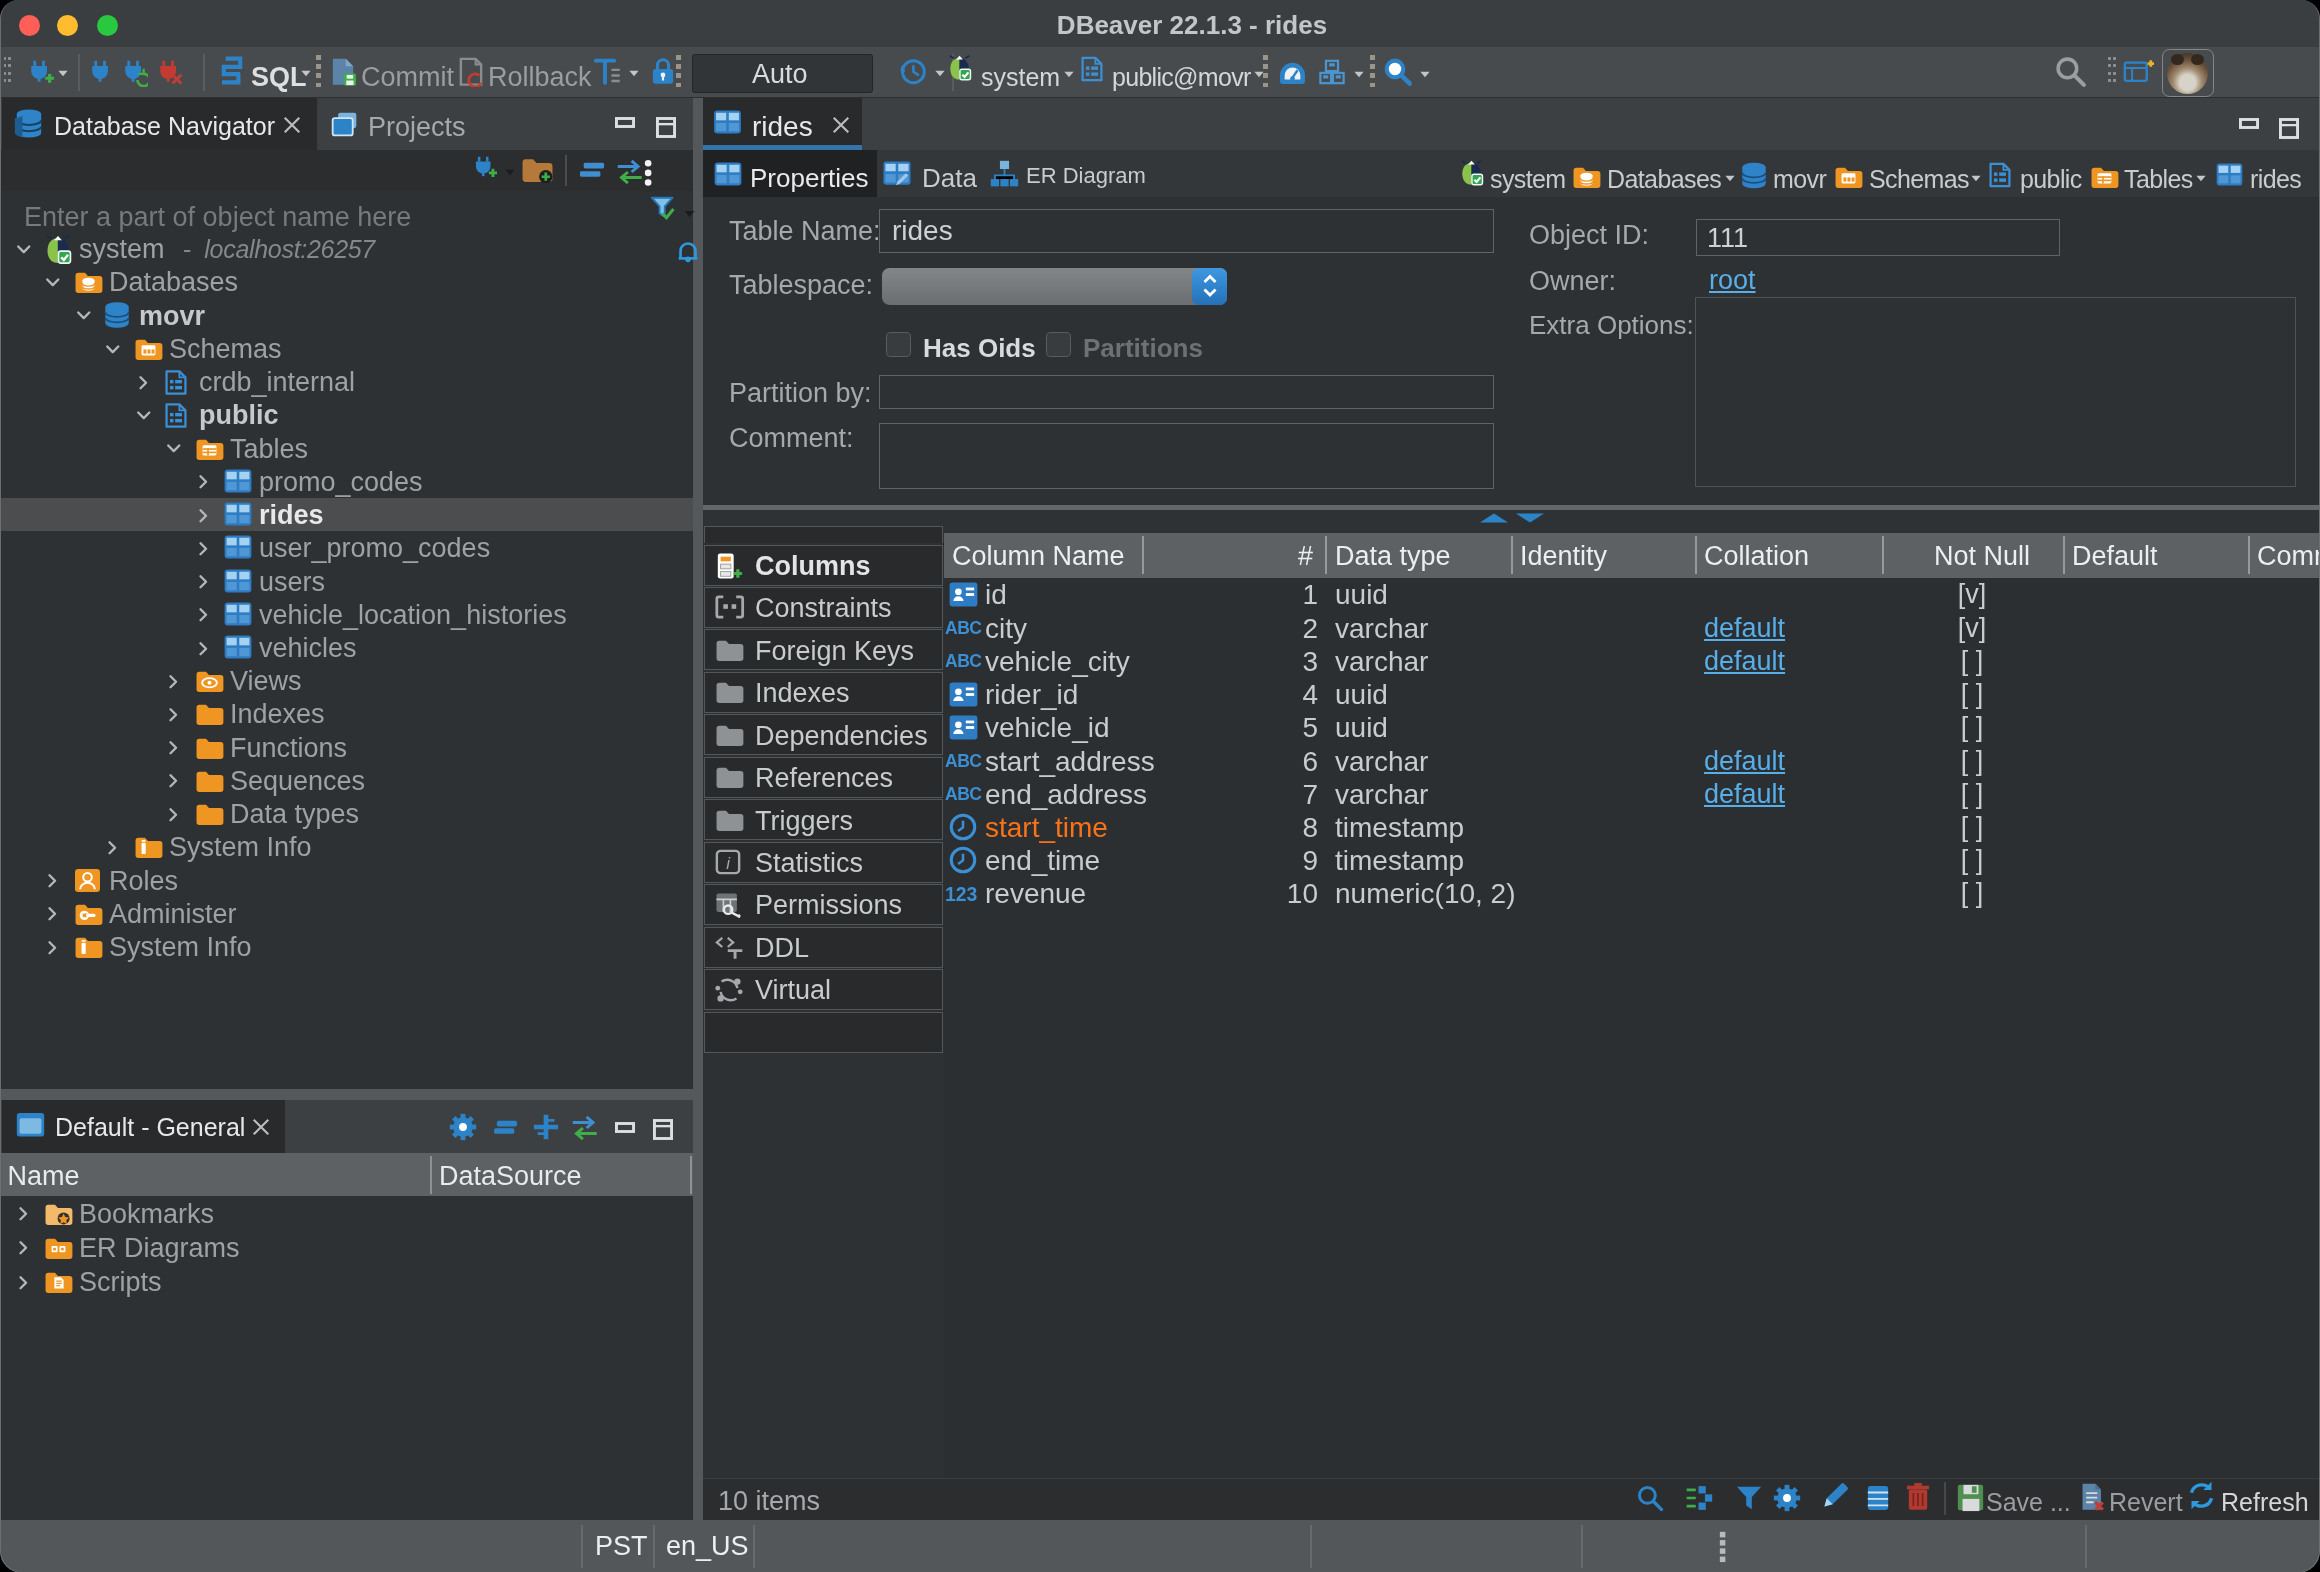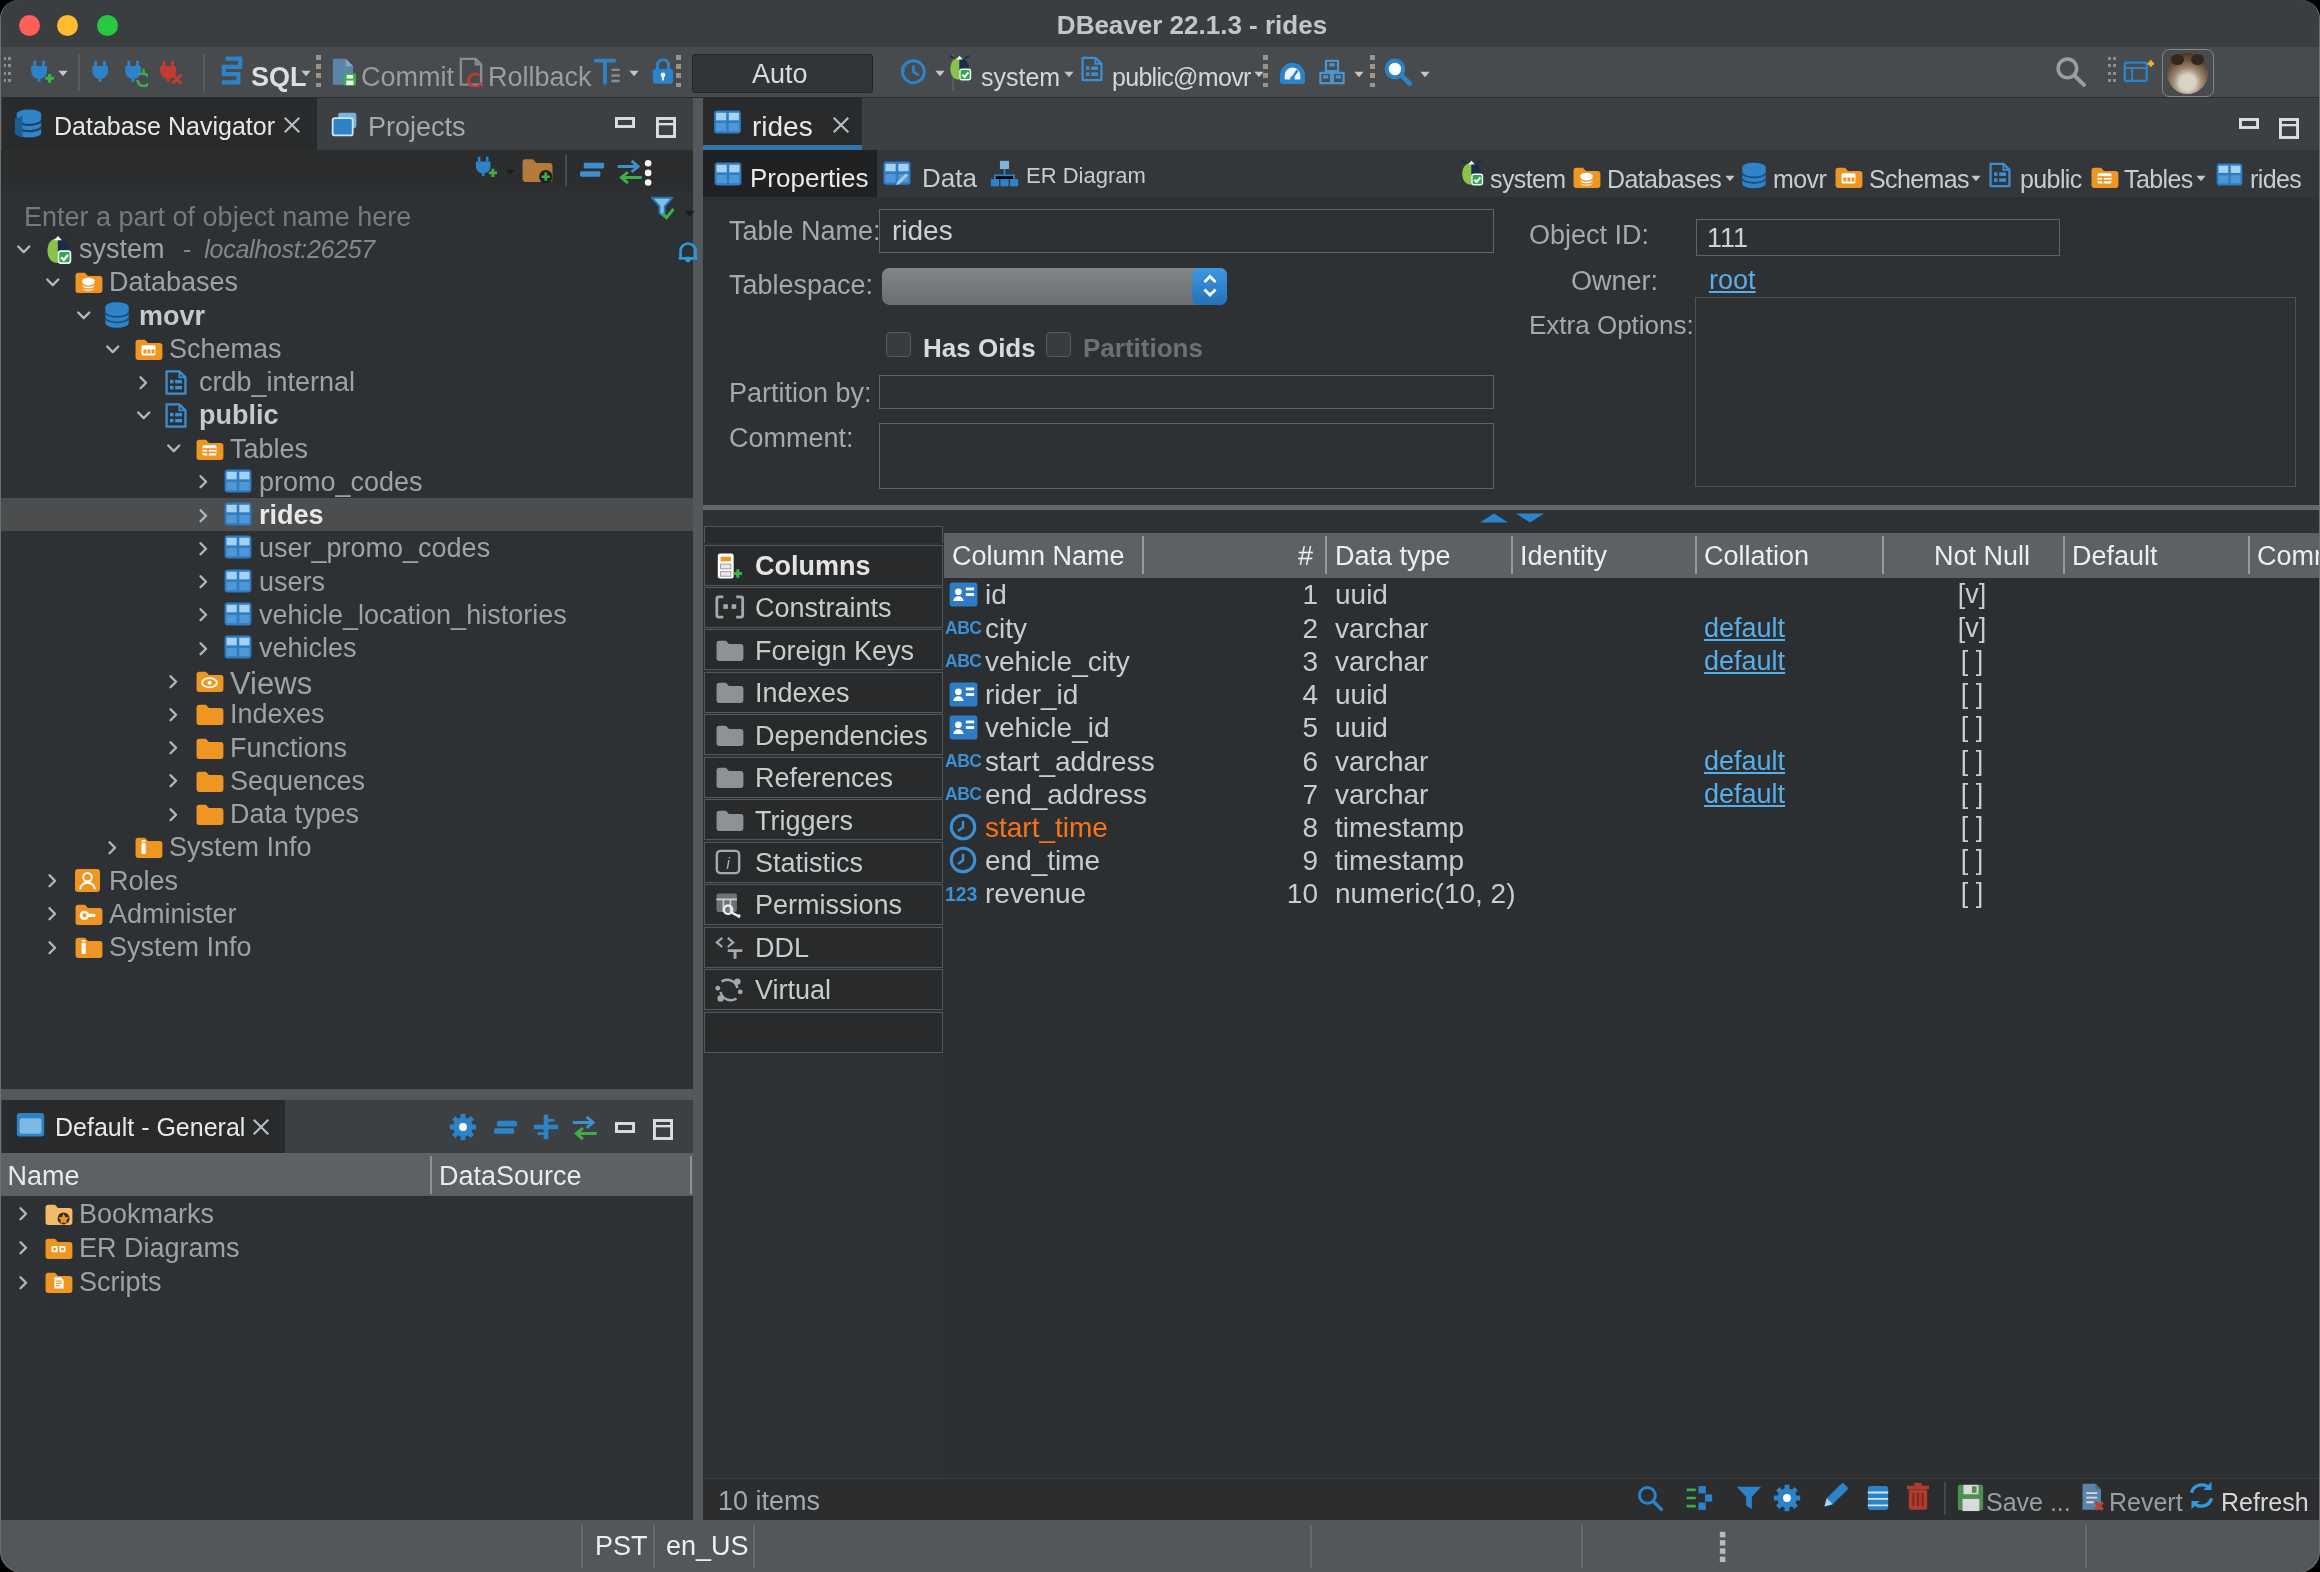--- a/index.html
+++ b/index.html
@@ -364,21 +364,21 @@
     </svg>
     <div style="position:absolute;left:259px;top:635px;font-size:27px;color:#9fa2a4;font-weight:400;white-space:nowrap;line-height:1;">vehicles</div>
 <svg style="position:absolute;left:165px;top:673px;" width="17.5" height="17.5" viewBox="0 0 19 19">
       <path d="M6 3.5 L12 9.5 L6 15.5" fill="none" stroke="#b4b7b9" stroke-width="2.6" stroke-linecap="round" stroke-linejoin="round"></path>
     </svg>
     <svg style="position:absolute;left:195px;top:668px;" width="29" height="25" viewBox="0 0 31 27">
       <path d="M1.5,7 a3,3 0 0 1 3,-3 h7.2 l3.2,3.6 h12.6 a3,3 0 0 1 3,3 v12.4 a3,3 0 0 1 -3,3 h-23 a3,3 0 0 1 -3,-3 z" fill="#ee9522"></path>
       <ellipse cx="15.5" cy="16" rx="8" ry="5" fill="none" stroke="#fff" stroke-width="2"></ellipse>
       <circle cx="15.5" cy="16" r="2.2" fill="#fff"></circle>
     </svg>
-    <div style="position:absolute;left:230px;top:668px;font-size:31px;color:#9fa2a4;font-weight:400;white-space:nowrap;line-height:1;">Views</div>
+    <div style="position:absolute;left:230px;top:668px;font-size:27px;color:#9fa2a4;font-weight:400;white-space:nowrap;line-height:1;">Views</div>
 <svg style="position:absolute;left:165px;top:706px;" width="17.5" height="17.5" viewBox="0 0 19 19">
       <path d="M6 3.5 L12 9.5 L6 15.5" fill="none" stroke="#b4b7b9" stroke-width="2.6" stroke-linecap="round" stroke-linejoin="round"></path>
     </svg>
     <svg style="position:absolute;left:195px;top:701px;" width="29" height="25" viewBox="0 0 31 27">
       <path d="M1.5,7 a3,3 0 0 1 3,-3 h7.2 l3.2,3.6 h12.6 a3,3 0 0 1 3,3 v12.4 a3,3 0 0 1 -3,3 h-23 a3,3 0 0 1 -3,-3 z" fill="#ee9522"></path>
     </svg>
     <div style="position:absolute;left:230px;top:701px;font-size:27px;color:#9fa2a4;font-weight:400;white-space:nowrap;line-height:1;">Indexes</div>
 <svg style="position:absolute;left:165px;top:739px;" width="17.5" height="17.5" viewBox="0 0 19 19">
       <path d="M6 3.5 L12 9.5 L6 15.5" fill="none" stroke="#b4b7b9" stroke-width="2.6" stroke-linecap="round" stroke-linejoin="round"></path>
     </svg>
@@ -639,21 +639,21 @@
 <div style="position:absolute;left:1529px;top:222px;font-size:27px;color:#a6a9ab;font-weight:400;white-space:nowrap;line-height:1;">Object ID:</div>
 <div style="position:absolute;left:1696px;top:219px;width:364px;height:37px;border:1.8px solid #606365;"></div>
 <div style="position:absolute;left:1707px;top:225px;font-size:27px;color:#ced1d3;font-weight:400;white-space:nowrap;line-height:1;">111</div>
 <div style="position:absolute;left:729px;top:272px;font-size:27px;color:#a6a9ab;font-weight:400;white-space:nowrap;line-height:1;">Tablespace:</div>
 <div style="position:absolute;left:882px;top:268px;width:345px;height:37px;background:linear-gradient(#838687,#6b6e70);border-radius:7.4px;"></div>
 <div style="position:absolute;left:1192px;top:268px;width:35px;height:37px;background:linear-gradient(#3f98e0,#2471b8);border-radius:6.5px;"></div>
 <svg style="position:absolute;left:1196px;top:271px;" width="28" height="29.5" viewBox="0 0 30 32">
       <path d="M9 12 l6 -6 6 6" fill="none" stroke="#fff" stroke-width="3"></path>
       <path d="M9 20 l6 6 6 -6" fill="none" stroke="#fff" stroke-width="3"></path>
     </svg>
-<div style="position:absolute;left:1529px;top:268px;font-size:27px;color:#a6a9ab;font-weight:400;white-space:nowrap;line-height:1;margin-left:42px;">Owner:</div>
+<div style="position:absolute;left:1529px;top:268px;font-size:27px;color:#a6a9ab;font-weight:400;white-space:nowrap;line-height:1;">Owner:</div>
 <div style="position:absolute;left:1709px;top:267px;font-size:27px;color:#58aee8;font-weight:400;white-space:nowrap;line-height:1;text-decoration:underline;">root</div>
 <div style="position:absolute;left:1529px;top:312px;font-size:26px;color:#a6a9ab;font-weight:400;white-space:nowrap;line-height:1;">Extra Options:</div>
 <div style="position:absolute;left:1695px;top:297px;width:601px;height:190px;border:1.8px solid #505355;"></div>
 <div style="position:absolute;left:886px;top:332px;width:25px;height:25px;background:#393c3e;border:1.8px solid #5a5d5f;border-radius:4.6px;"></div>
 <div style="position:absolute;left:923px;top:335px;font-size:26px;color:#d8dadc;font-weight:700;white-space:nowrap;line-height:1;">Has Oids</div>
 <div style="position:absolute;left:1046px;top:332px;width:25px;height:25px;background:#393c3e;border:1.8px solid #5a5d5f;border-radius:4.6px;"></div>
 <div style="position:absolute;left:1083px;top:335px;font-size:26px;color:#6e7173;font-weight:700;white-space:nowrap;line-height:1;">Partitions</div>
 <div style="position:absolute;left:729px;top:380px;font-size:27px;color:#a6a9ab;font-weight:400;white-space:nowrap;line-height:1;">Partition by:</div>
 <div style="position:absolute;left:879px;top:375px;width:615px;height:34px;border:1.8px solid #606365;"></div>
 <div style="position:absolute;left:729px;top:425px;font-size:27px;color:#a6a9ab;font-weight:400;white-space:nowrap;line-height:1;">Comment:</div>

